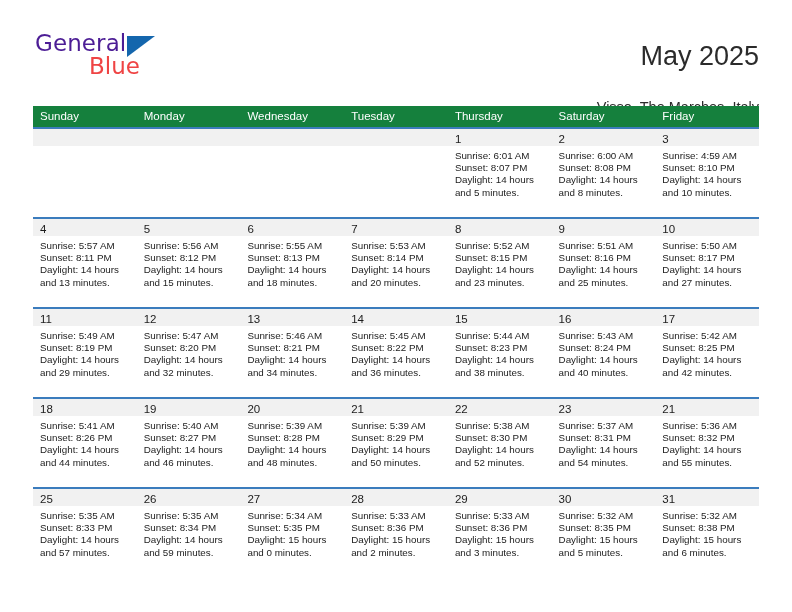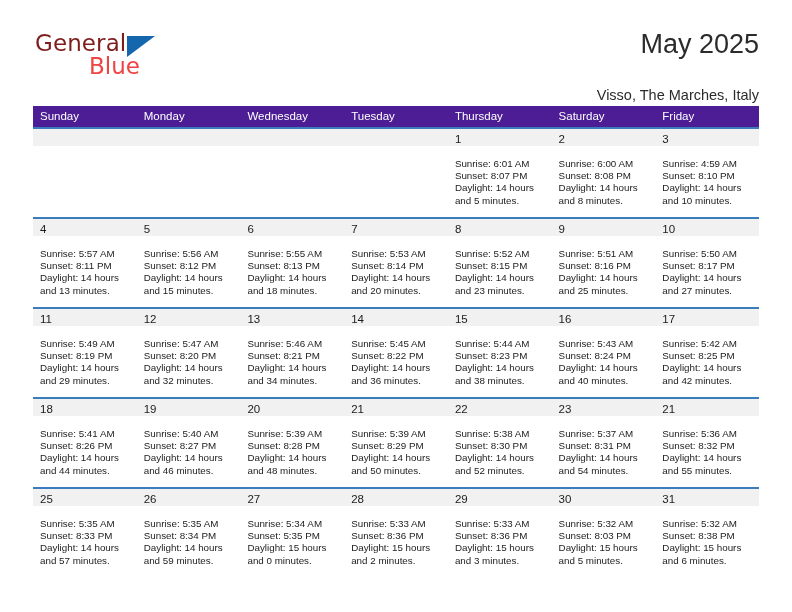--- a/index.html
+++ b/index.html
@@ -35,21 +35,21 @@
     top: 0;
     width: 220px;
     height: 62px;
   }
   .brand-general {
     position: absolute;
     left: 2px;
     top: 2px;
     font-size: 23px;
     letter-spacing: .1px;
-    color: #7f1d1d;
+    color: #4c1d95;
     font-family: "DejaVu Sans", sans-serif;
   }
   .brand-blue {
     position: absolute;
     left: 56px;
     top: 25px;
     font-size: 23px;
     color: #ef4444;
     font-family: "DejaVu Sans", sans-serif;
   }
@@ -67,39 +67,40 @@
     position: absolute;
     right: 0;
     top: 0;
     text-align: right;
   }
   .cal-title {
     font-size: 27px;
     color: #2b2b2b;
     line-height: 32px;
     white-space: nowrap;
+    margin-top: 12px;
   }
   .cal-subtitle {
     margin-top: 27px;
     font-size: 14.5px;
     color: #2b2b2b;
     line-height: 17px;
     white-space: nowrap;
   }
 
   
   .calendar {
     position: absolute;
     left: 33px;
     top: 106px;
     width: 726px;
   }
   .dow-row {
     display: flex;
-    background: #4c1d95;
+    background: #15803d;
     height: 21px;
   }
   .dow {
     flex: 1 1 0;
     color: #ffffff;
     font-size: 11.5px;
     line-height: 21px;
     padding-left: 7px;
     box-sizing: border-box;
     overflow: hidden;
@@ -125,21 +126,21 @@
     height: 17px;
     padding: 0 0 0 7px;
     box-sizing: border-box;
   }
   .daynum {
     font-size: 11.5px;
     line-height: 17px;
     color: #1c1c1c;
   }
   .info {
-    padding: 12px 6px 0 7px;
+    padding: 4px 6px 0 7px;
     box-sizing: border-box;
   }
   .info-line {
     font-size: 9.8px;
     line-height: 12.2px;
     color: #1c1c1c;
     white-space: nowrap;
   }
 </style>
 </head>
@@ -454,21 +455,21 @@
               <div class="info-line">Sunrise: 5:33 AM</div>
               <div class="info-line">Sunset: 8:36 PM</div>
               <div class="info-line">Daylight: 15 hours</div>
               <div class="info-line">and 3 minutes.</div>
             </div>
           </div>
           <div class="cell">
             <div class="daynum-band"><span class="daynum">30</span></div>
             <div class="info">
               <div class="info-line">Sunrise: 5:32 AM</div>
-              <div class="info-line">Sunset: 8:03 PM</div>
+              <div class="info-line">Sunset: 8:35 PM</div>
               <div class="info-line">Daylight: 15 hours</div>
               <div class="info-line">and 5 minutes.</div>
             </div>
           </div>
           <div class="cell">
             <div class="daynum-band"><span class="daynum">31</span></div>
             <div class="info">
               <div class="info-line">Sunrise: 5:32 AM</div>
               <div class="info-line">Sunset: 8:38 PM</div>
               <div class="info-line">Daylight: 15 hours</div>

